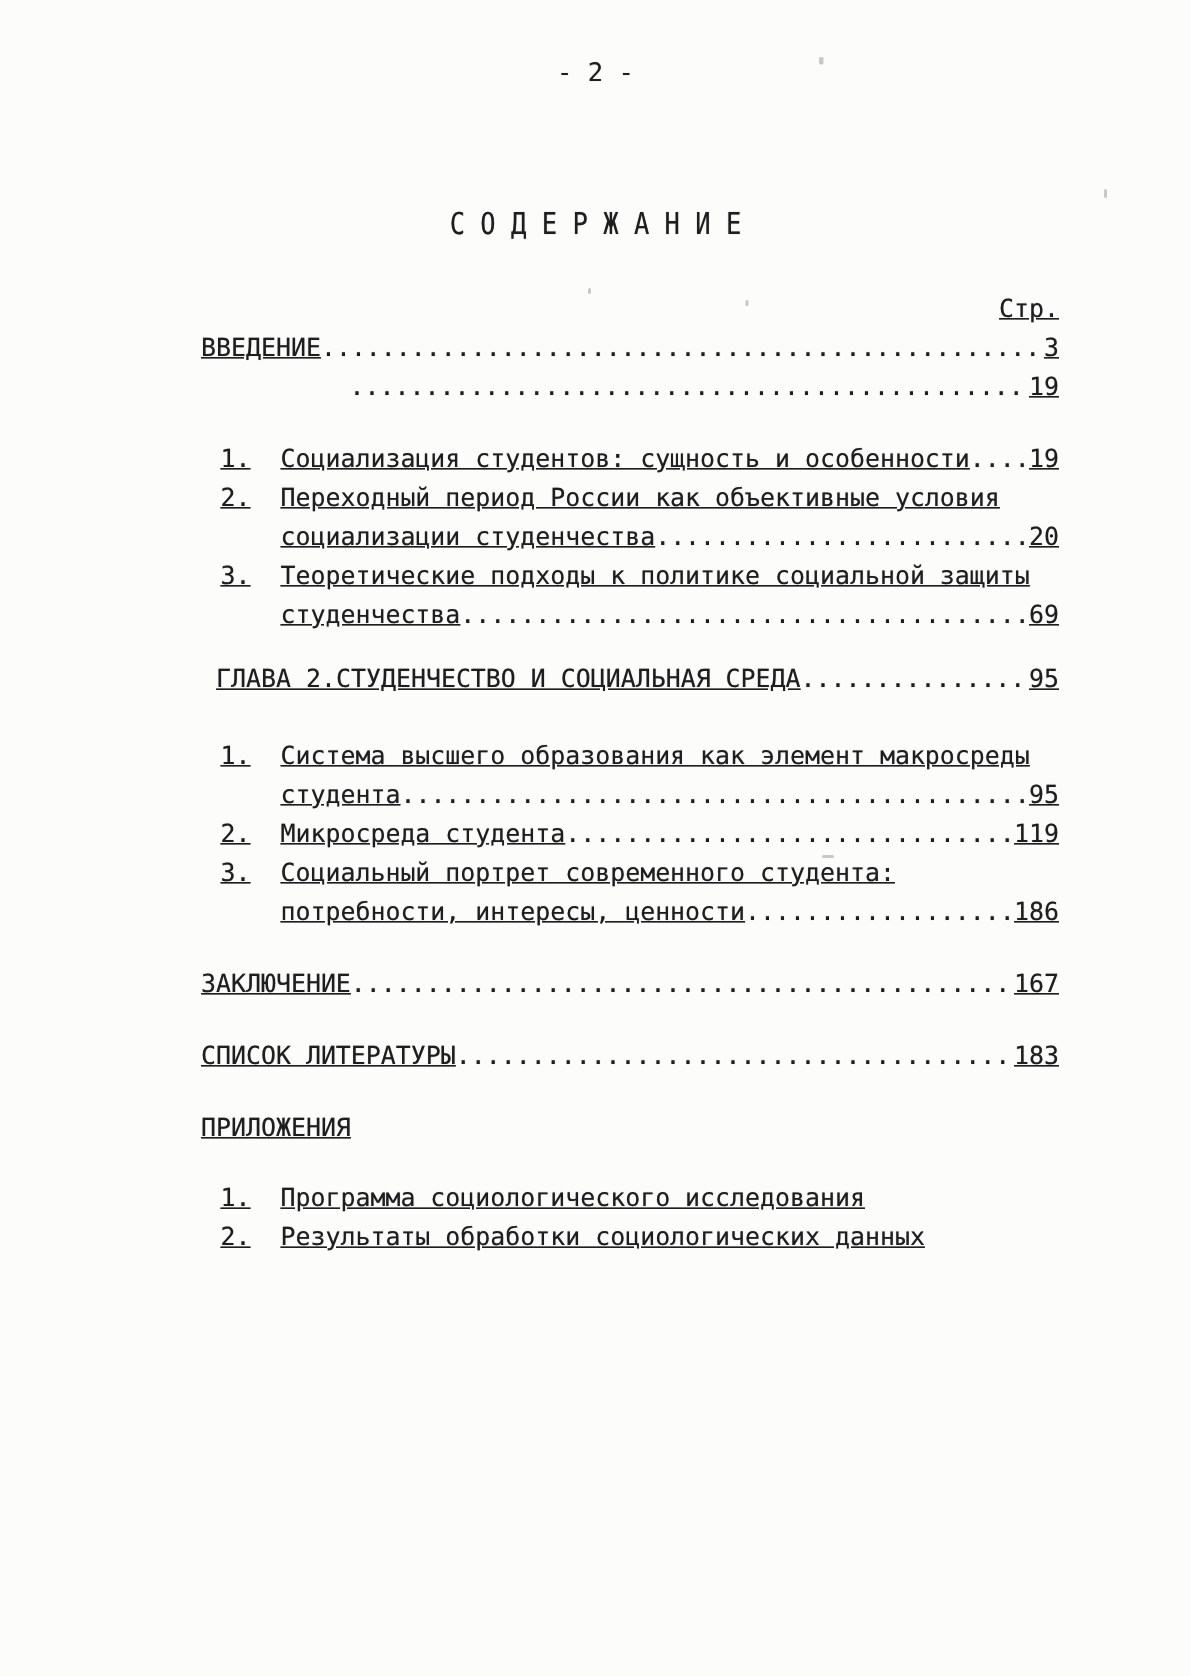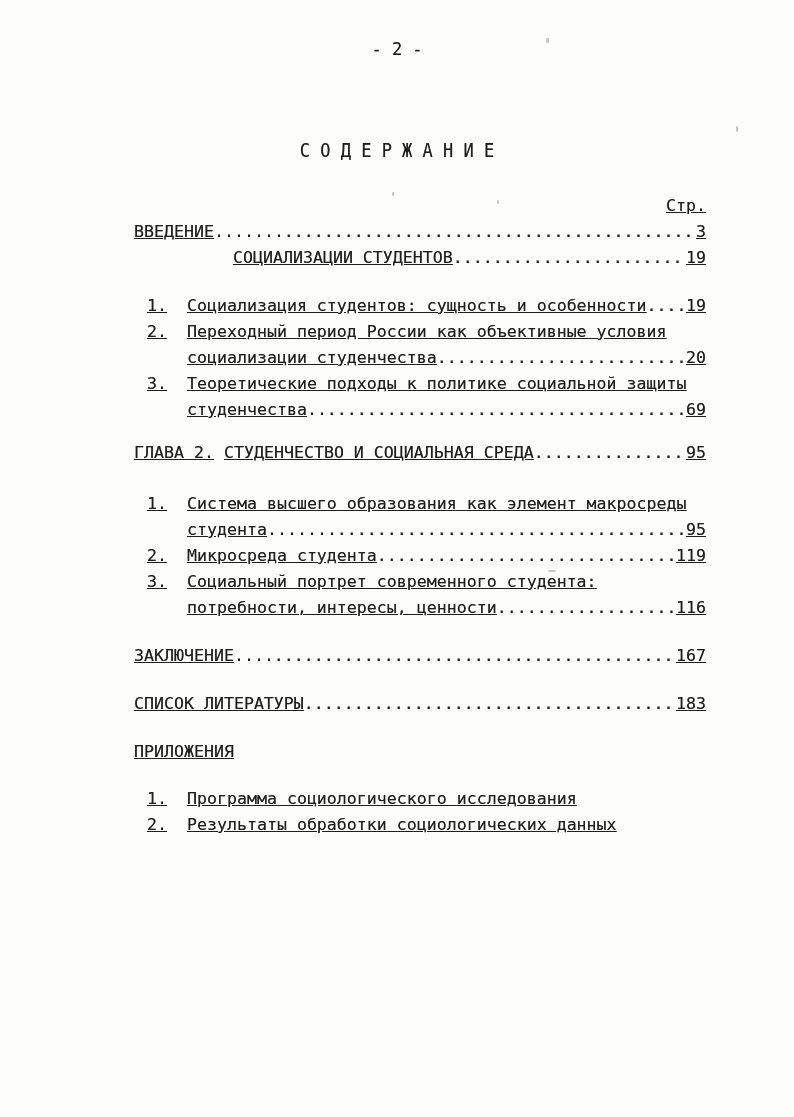--- a/index.html
+++ b/index.html
@@ -59,21 +59,21 @@
   .leader {
     flex: 1 1 auto;
     overflow: hidden;
     white-space: pre;
   }
   .inum { margin-left: 13px; width: 40px; }
   .cont { padding-left: 53px; }
   .ch-gap2 { width: 99px; }
   .ch-gap1 { width: 90px; }
   .ind99 { padding-left: 99px; }
-  .mt17 { margin-top: 17px; }
+  .mt17 { margin-top: 17px; text-align: right; }
   .mt21 { margin-top: 21px; }
   .mt22 { margin-top: 22px; }
   .mt25 { margin-top: 25px; }
   .artifact {
     position: absolute;
     background: #8a8a8a;
     opacity: 0.45;
     border-radius: 1px;
   }
 </style>
@@ -92,21 +92,20 @@
       <span class="label">Стр.</span>
     </div>
 
     <div class="row">
       <span class="label">ВВЕДЕНИЕ</span>
       <span class="leader">......................................................................</span>
       <span class="pnum">3</span>
     </div>
 
     <div class="row ind99">
-      <span class="text">СОЦИАЛИЗАЦИИ СТУДЕНТОВ</span>
       <span class="leader">......................................................................</span>
       <span class="pnum">19</span>
     </div>
 
     <div class="row mt22">
       <span class="inum">1.</span>
       <span class="text">Социализация студентов: сущность и особенности</span>
       <span class="leader">......................................................................</span>
       <span class="pnum">19</span>
     </div>
@@ -155,21 +154,21 @@
       <span class="pnum">119</span>
     </div>
 
     <div class="row">
       <span class="inum">3.</span>
       <span class="text">Социальный портрет современного студента:</span>
     </div>
     <div class="row cont">
       <span class="text">потребности, интересы, ценности</span>
       <span class="leader">......................................................................</span>
-      <span class="pnum">116</span>
+      <span class="pnum">186</span>
     </div>
 
     <div class="row mt22">
       <span class="label">ЗАКЛЮЧЕНИЕ</span>
       <span class="leader">......................................................................</span>
       <span class="pnum">167</span>
     </div>
 
     <div class="row mt22">
       <span class="label">СПИСОК ЛИТЕРАТУРЫ</span>

